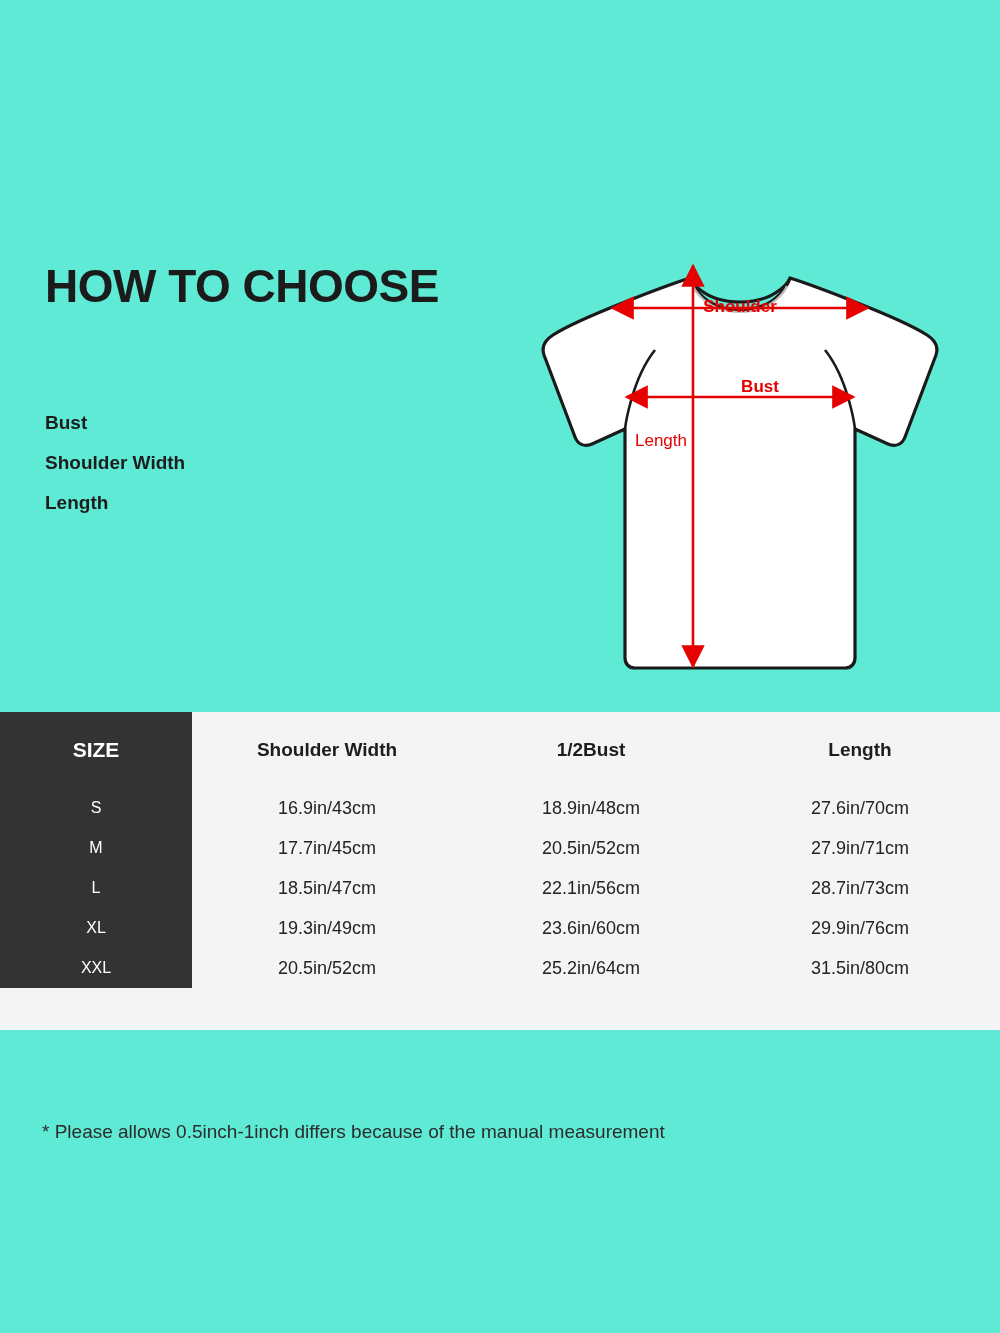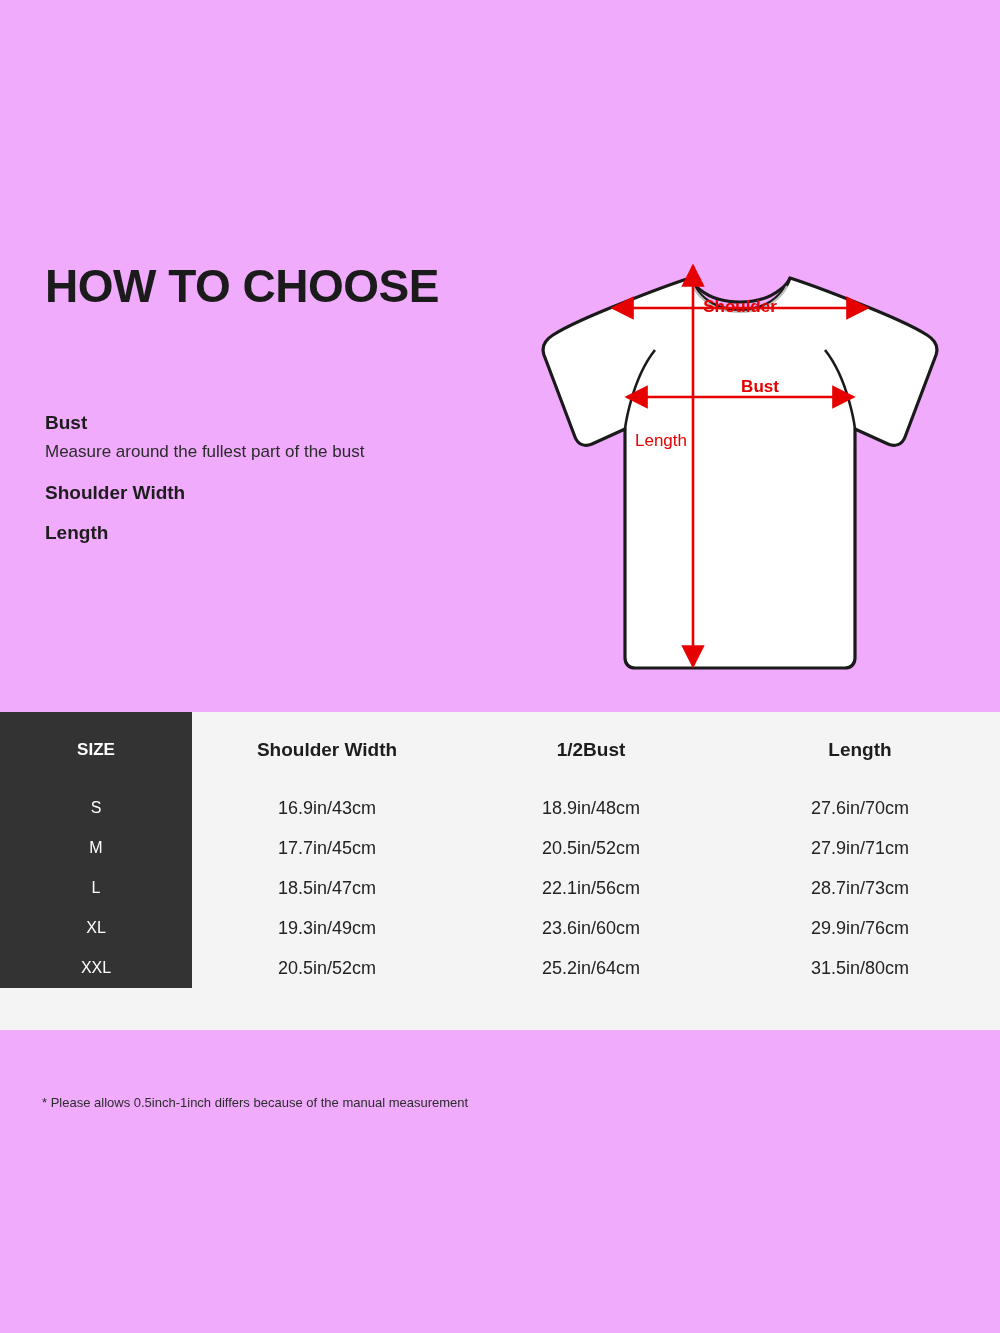--- a/index.html
+++ b/index.html
@@ -8,21 +8,21 @@
     padding: 0;
     width: 1000px;
     height: 1333px;
     background: #ffffff;
     font-family: "Liberation Sans", sans-serif;
   }
   .page {
     position: relative;
     width: 1000px;
     height: 1333px;
-    background: #f0abfc;
+    background: #5eead4;
     overflow: hidden;
   }
 
   
   .top-section {
     position: absolute;
     left: 0;
     top: 0;
     width: 1000px;
     height: 712px;
@@ -95,60 +95,59 @@
     font-weight: bold;
     color: #1d1d1d;
     text-align: center;
     vertical-align: middle;
     background: #f4f4f4;
     border: none;
   }
   table.size-table thead th.size-head {
     background: #333333;
     color: #ffffff;
-    font-size: 17px;
+    font-size: 21px;
     margin-top: 48px;
   }
   table.size-table tbody td {
     height: 40px;
     font-size: 18px;
     color: #232323;
     text-align: center;
     vertical-align: middle;
     background: #f4f4f4;
     border: none;
   }
   table.size-table tbody td.size-cell {
     background: #333333;
     color: #ffffff;
     font-size: 16px;
   }
 
   .footnote {
     position: absolute;
     left: 42px;
-    top: 1095px;
-    font-size: 13px;
+    top: 1121px;
+    font-size: 19px;
     color: #2c2c2c;
   }
 </style>
 </head>
 <body>
 
 <div class="page">
 
   <div class="top-section">
 
     <div class="headline">
       <div>HOW TO CHOOSE</div>
     </div>
 
     <div class="defs">
       <div class="def-term">Bust</div>
-      <div class="def-desc">Measure around the fullest part of the bust</div>
 
       <div class="def-term">Shoulder Width</div>
 
       <div class="def-term">Length</div>
     </div>
 
     <div class="shirt-wrap">
       <svg width="470" height="450" viewBox="0 0 470 450" xmlns="http://www.w3.org/2000/svg">
         <defs>
           <marker id="arrH" markerWidth="9" markerHeight="9" refX="8" refY="4.5" orient="auto">

